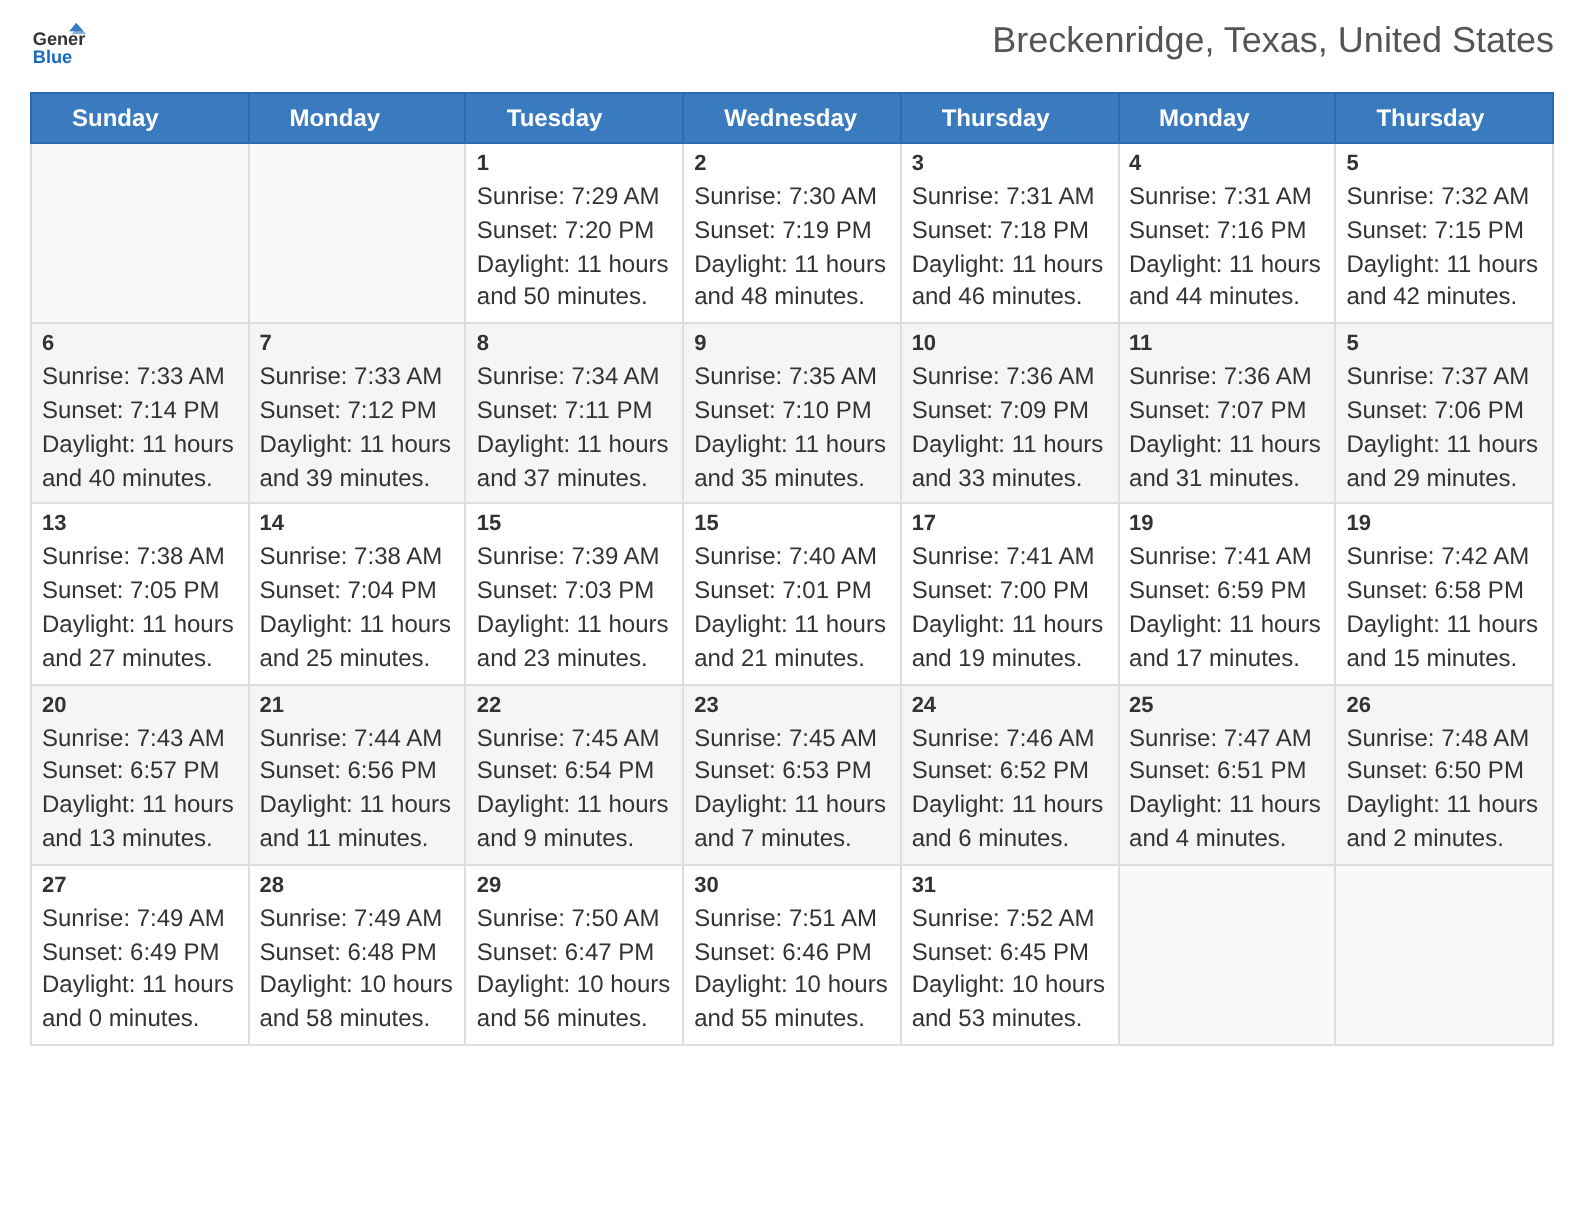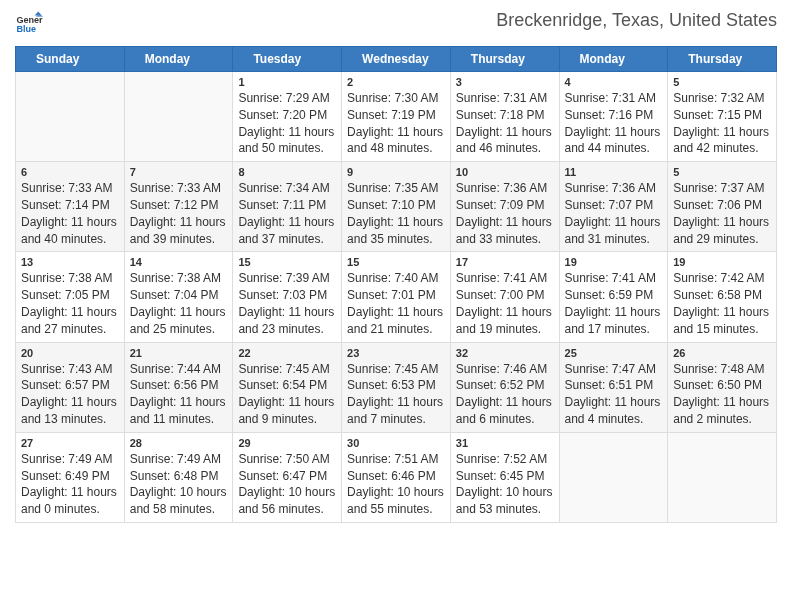--- a/index.html
+++ b/index.html
@@ -215,21 +215,21 @@
           </td>
           <td>
             <span class="day-num">22</span>
             <div class="day-info">Sunrise: 7:45 AM<br>Sunset: 6:54 PM<br>Daylight: 11 hours and 9 minutes.</div>
           </td>
           <td>
             <span class="day-num">23</span>
             <div class="day-info">Sunrise: 7:45 AM<br>Sunset: 6:53 PM<br>Daylight: 11 hours and 7 minutes.</div>
           </td>
           <td>
-            <span class="day-num">32</span>
+            <span class="day-num">24</span>
             <div class="day-info">Sunrise: 7:46 AM<br>Sunset: 6:52 PM<br>Daylight: 11 hours and 6 minutes.</div>
           </td>
           <td>
             <span class="day-num">25</span>
             <div class="day-info">Sunrise: 7:47 AM<br>Sunset: 6:51 PM<br>Daylight: 11 hours and 4 minutes.</div>
           </td>
           <td>
             <span class="day-num">26</span>
             <div class="day-info">Sunrise: 7:48 AM<br>Sunset: 6:50 PM<br>Daylight: 11 hours and 2 minutes.</div>
           </td>

